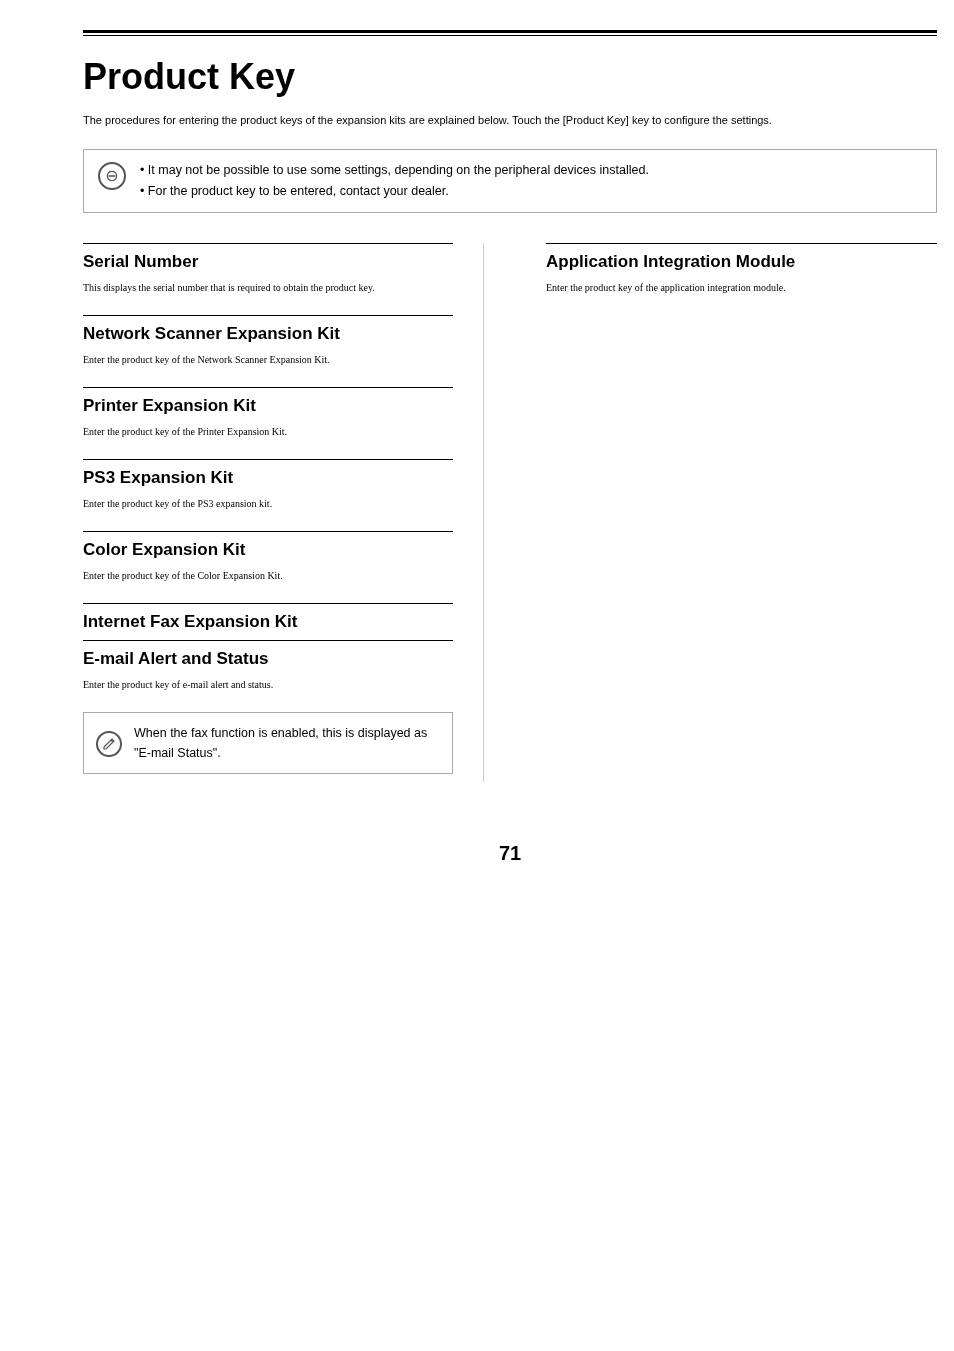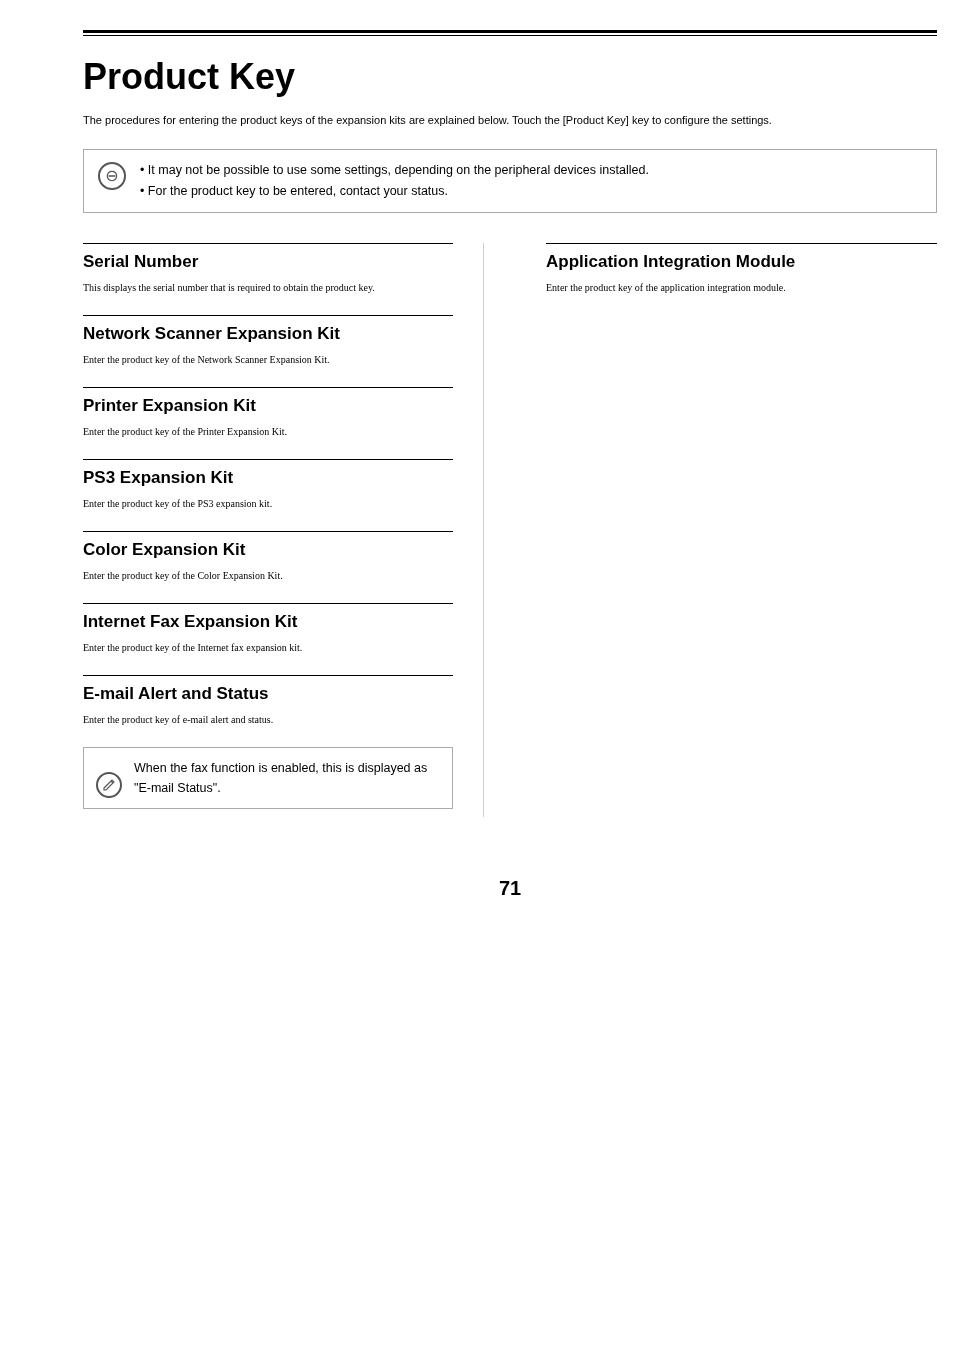--- a/index.html
+++ b/index.html
@@ -110,21 +110,21 @@
     .section-text {
       font-size: 10px;
       line-height: 1.5;
       margin-bottom: 20px;
       font-family: Liberation Serif, serif;
     }
 
     .note-box {
       border: 1px solid #aaa;
       display: flex;
-      align-items: flex-end;
+      align-items: center;
       padding: 10px 12px;
       margin-top: 10px;
       background: #fff;
     }
 
     .note-icon {
       width: 26px;
       height: 26px;
       border: 2px solid #555;
       border-radius: 50%;
@@ -158,21 +158,21 @@
   <div class="top-border2"></div>
 
   <h1 class="page-title">Product Key</h1>
 
   <p class="intro-text">The procedures for entering the product keys of the expansion kits are explained below. Touch the [Product Key] key to configure the settings.</p>
 
   <div class="notice-box">
     <div class="notice-icon">⊖</div>
     <div class="notice-content">
       <div>• It may not be possible to use some settings, depending on the peripheral devices installed.</div>
-      <div>• For the product key to be entered, contact your status.</div>
+      <div>• For the product key to be entered, contact your dealer.</div>
     </div>
   </div>
 
   <div class="content-grid">
     <div class="left-column">
 
       <div class="section">
         <div class="section-divider"></div>
         <div class="section-title">Serial Number</div>
         <div class="section-text">This displays the serial number that is required to obtain the product key.</div>
@@ -198,21 +198,20 @@
 
       <div class="section">
         <div class="section-divider"></div>
         <div class="section-title">Color Expansion Kit</div>
         <div class="section-text">Enter the product key of the Color Expansion Kit.</div>
       </div>
 
       <div class="section">
         <div class="section-divider"></div>
         <div class="section-title">Internet Fax Expansion Kit</div>
-        <div class="section-text">Enter the product key of the Internet fax expansion kit.</div>
       </div>
 
       <div class="section">
         <div class="section-divider"></div>
         <div class="section-title">E-mail Alert and Status</div>
         <div class="section-text">Enter the product key of e-mail alert and status.</div>
 
         <div class="note-box">
           <div class="note-icon">
             <svg width="14" height="14" viewBox="0 0 14 14" fill="none" xmlns="http://www.w3.org/2000/svg">

